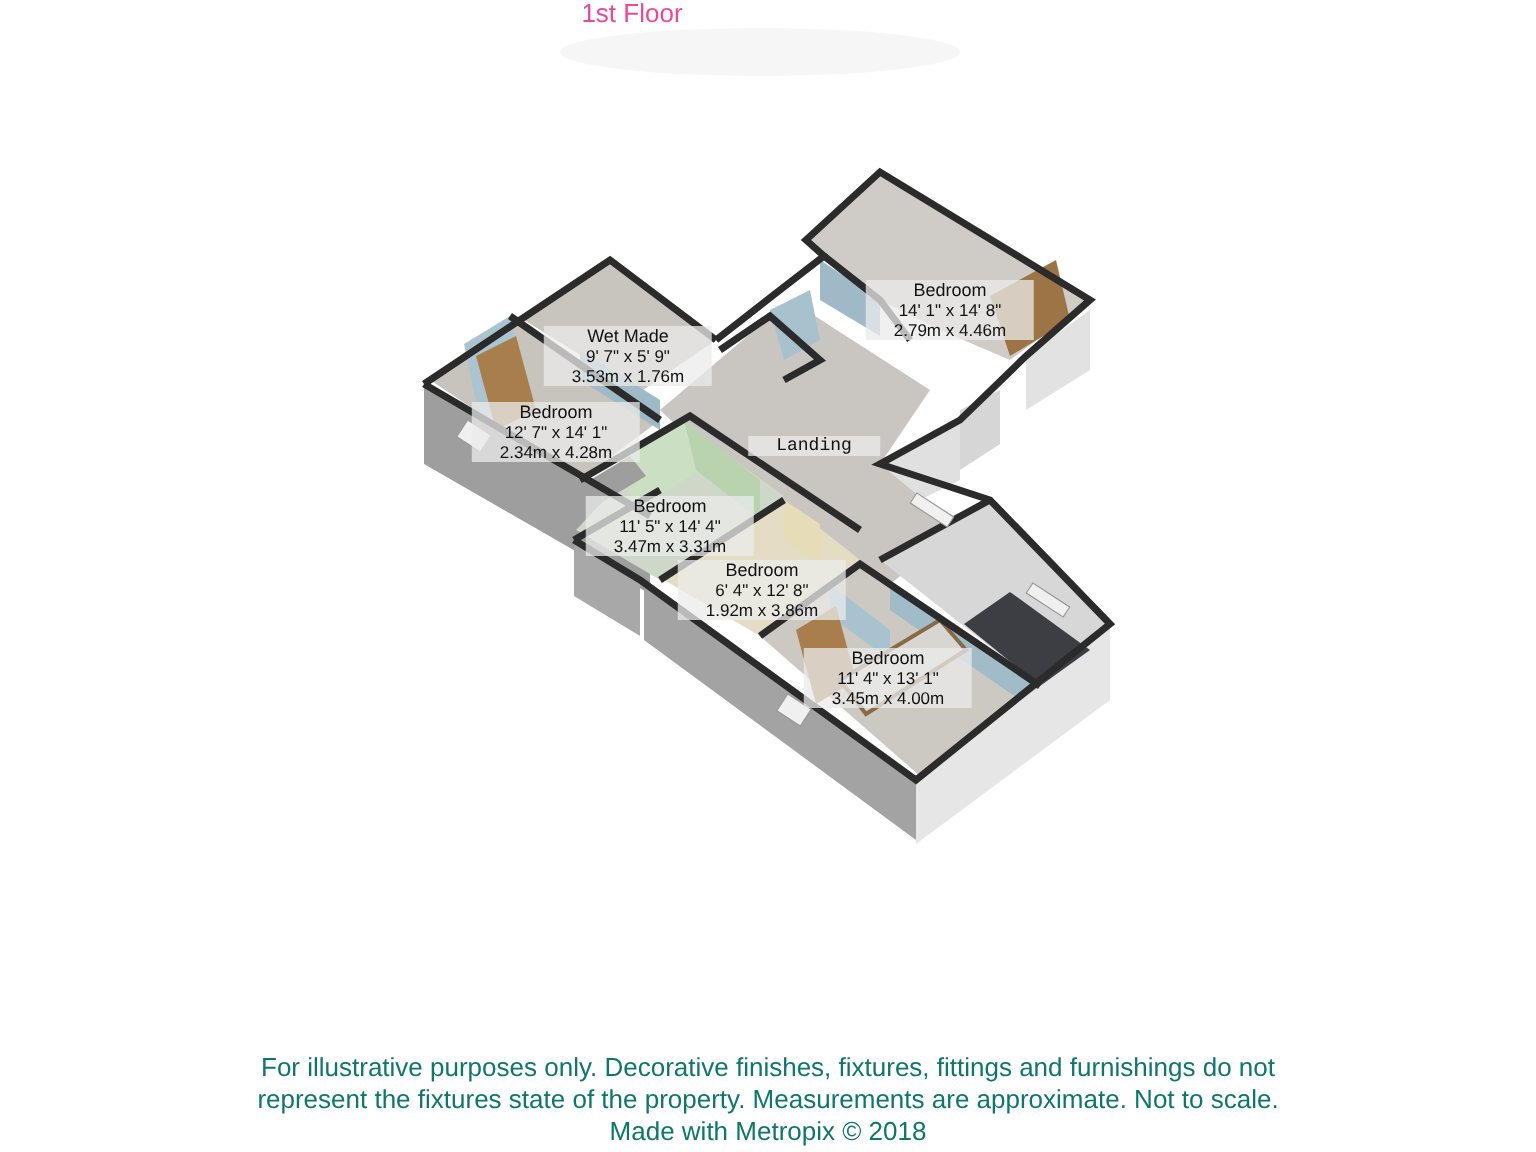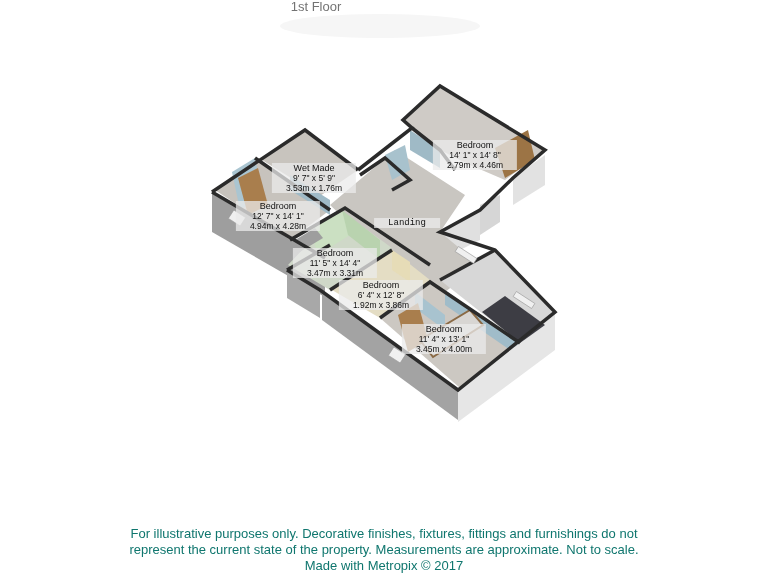--- a/index.html
+++ b/index.html
@@ -1,17 +1,17 @@
 <!DOCTYPE html>
 <html><head>
 <meta charset="utf-8">
 <style>
   html, body { margin:0; padding:0; background:#ffffff; }
   body { width:768px; height:576px; position:relative; overflow:hidden; font-family:"Liberation Sans", sans-serif; }
-  .title { position:absolute; top:0; left:0; width:632px; text-align:center; font-size:13px; color:#737373; line-height:14px; }
+  .title { position:absolute; top:0; left:0; width:632px; text-align:center; font-size:13px; color:#ec4899; line-height:14px; }
   .plan { position:absolute; left:0; top:0; width:768px; height:520px; }
   .label { position:absolute; text-align:center; font-size:8.5px; line-height:10px; color:#111; background:rgba(235,235,235,0.75); padding:0 14px; white-space:nowrap; transform:translate(-50%,0); }
   .label .name { font-size:9px; }
   .footer { position:absolute; left:0; width:768px; text-align:center; font-size:13px; color:#0f766e; line-height:16px; }
 </style>
 </head>
 <body>
 
 <div class="title">1st Floor</div>
 
@@ -98,21 +98,21 @@
     <div>2.79m x 4.46m</div>
   </div>
   <div class="label" style="left:314px; top:163px;">
     <div class="name">Wet Made</div>
     <div>9' 7" x 5' 9"</div>
     <div>3.53m x 1.76m</div>
   </div>
   <div class="label" style="left:278px; top:201px;">
     <div class="name">Bedroom</div>
     <div>12' 7" x 14' 1"</div>
-    <div>4.94m x 4.28m</div>
+    <div>2.34m x 4.28m</div>
   </div>
   <div class="label" style="left:407px; top:218px;font-family:Liberation Mono, monospace;">
     <div class="name">Landing</div>
   </div>
   <div class="label" style="left:335px; top:248px;">
     <div class="name">Bedroom</div>
     <div>11' 5" x 14' 4"</div>
     <div>3.47m x 3.31m</div>
   </div>
   <div class="label" style="left:381px; top:280px;">
@@ -121,14 +121,14 @@
     <div>1.92m x 3.86m</div>
   </div>
   <div class="label" style="left:444px; top:324px;">
     <div class="name">Bedroom</div>
     <div>11' 4" x 13' 1"</div>
     <div>3.45m x 4.00m</div>
   </div>
 </div>
 
 <div class="footer" style="top:526px;">For illustrative purposes only. Decorative finishes, fixtures, fittings and furnishings do not</div>
-<div class="footer" style="top:542px;">represent the current state of the property. Measurements are approximate. Not to scale.</div>
-<div class="footer" style="top:558px;">Made with Metropix © 2017</div>
+<div class="footer" style="top:542px;">represent the fixtures state of the property. Measurements are approximate. Not to scale.</div>
+<div class="footer" style="top:558px;">Made with Metropix © 2018</div>
 
 </body></html>

